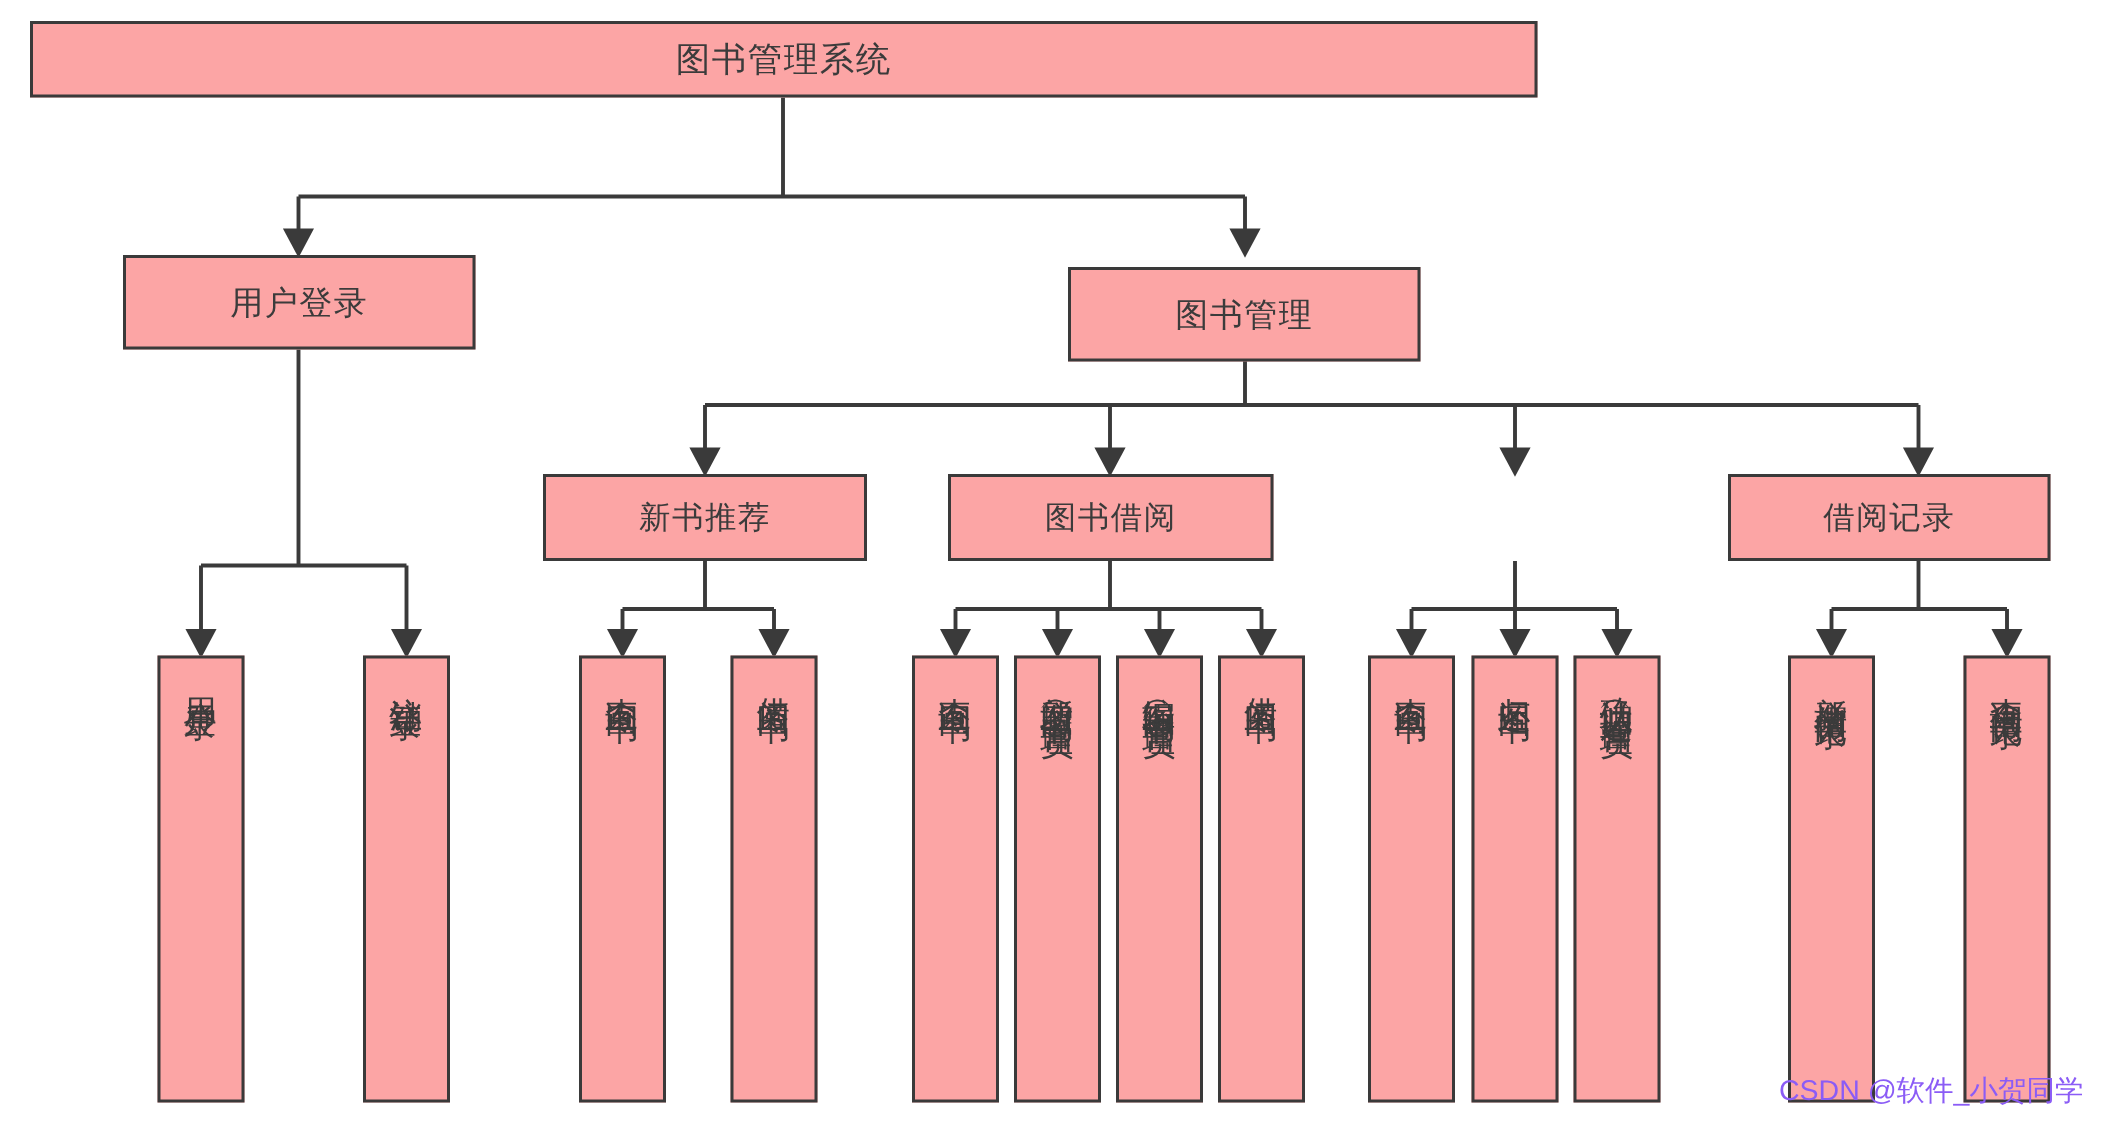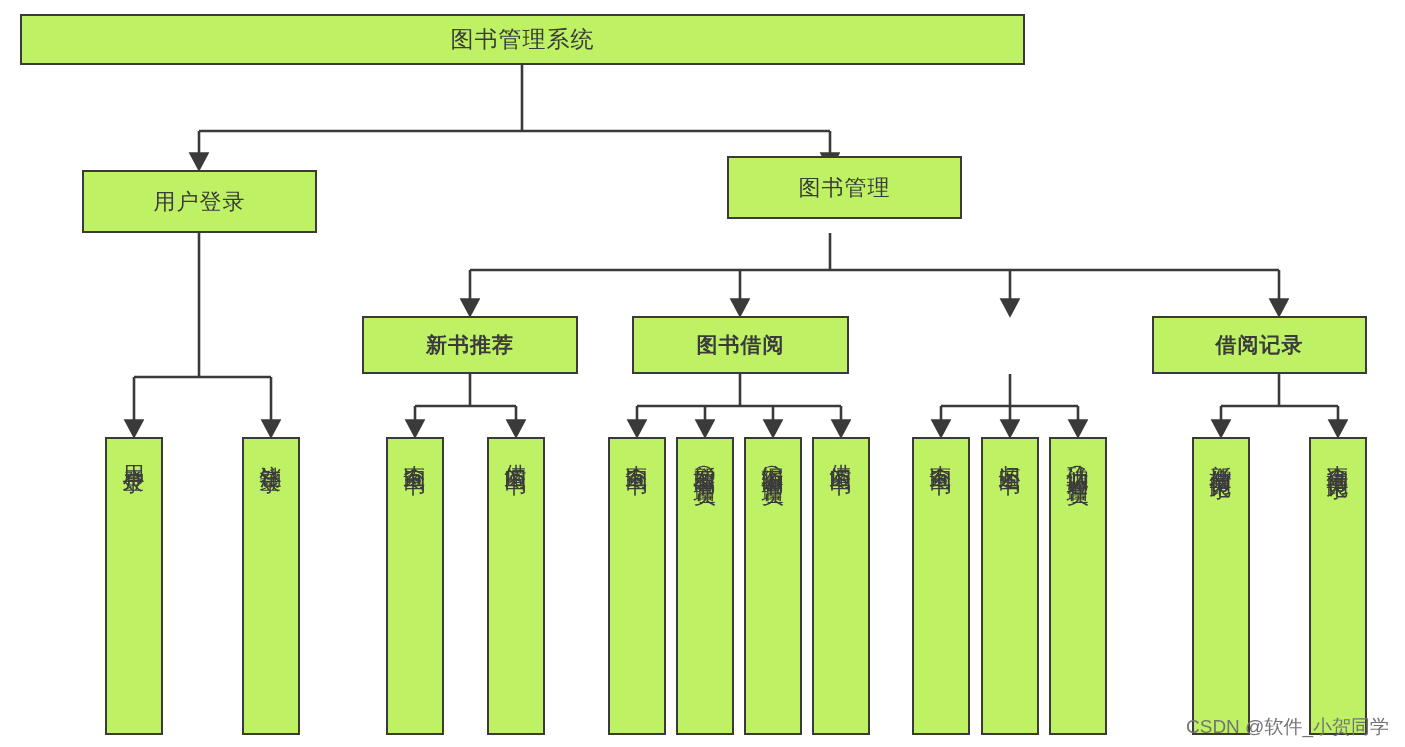--- a/index.html
+++ b/index.html
@@ -21,61 +21,60 @@
     position: absolute;
     left: 0;
     top: 0;
     width: 1405px;
     height: 747px;
   }
   .node {
     position: absolute;
     box-sizing: border-box;
     border: 2.5px solid #3a3a3a;
-    background: #bef264;
+    background: #fca5a5;
     color: #3b3b3b;
     display: flex;
     align-items: center;
     justify-content: center;
     z-index: 5;
   }
   .node .label {
     color: #3b3b3b;
     letter-spacing: 1px;
     white-space: nowrap;
   }
   .node.root .label {
     font-size: 23px;
   }
   .node.l2 .label {
     font-size: 22px;
   }
   .node.l3 .label {
     font-size: 21px;
-    font-weight: bold;
   }
   .node.leaf {
     align-items: flex-start;
     justify-content: center;
     padding-top: 8px;
   }
   .node.leaf .label {
     writing-mode: vertical-rl;
     text-orientation: upright;
     font-size: 22px;
     line-height: 1.05;
     letter-spacing: 3px;
     white-space: nowrap;
   }
   .watermark {
     position: absolute;
     left: 1186px;
     top: 714px;
     font-size: 19px;
-    color: #737373;
+    color: #8b5cf6;
     white-space: nowrap;
     z-index: 9;
     font-family: "Liberation Sans", "DejaVu Sans", sans-serif;
   }
 </style>
 </head>
 <body>
 
 <div id="canvas">
 
@@ -129,21 +128,21 @@
     </g>
   </svg>
 
   <div class="node root" style="left:20px; top:14px; width:1005px; height:51px;">
     <span class="label">图书管理系统</span>
   </div>
 
   <div class="node l2" style="left:82px; top:170px; width:235px; height:63px;">
     <span class="label">用户登录</span>
   </div>
-  <div class="node l2" style="left:712px; top:156px; width:235px; height:63px;margin-left:15px;">
+  <div class="node l2" style="left:712px; top:178px; width:235px; height:63px;">
     <span class="label">图书管理</span>
   </div>
 
   <div class="node l3" style="left:362px; top:316px; width:216px; height:58px;">
     <span class="label">新书推荐</span>
   </div>
   <div class="node l3" style="left:632px; top:316px; width:217px; height:58px;">
     <span class="label">图书借阅</span>
   </div>
   <div class="node l3" style="left:1152px; top:316px; width:215px; height:58px;">

